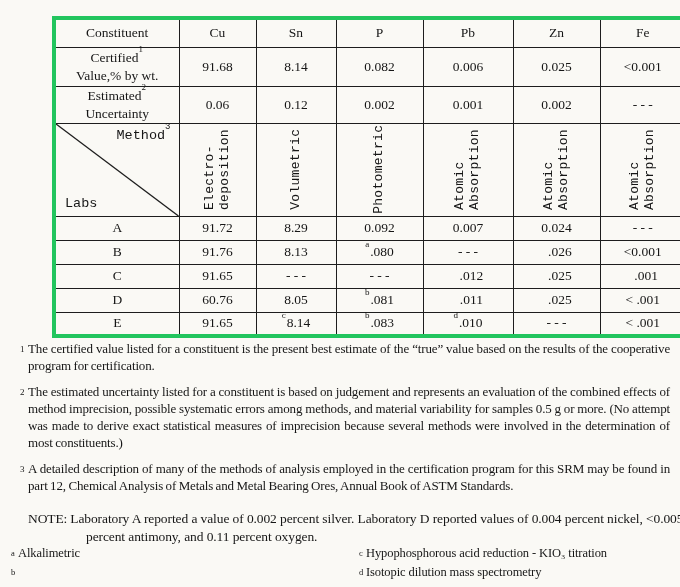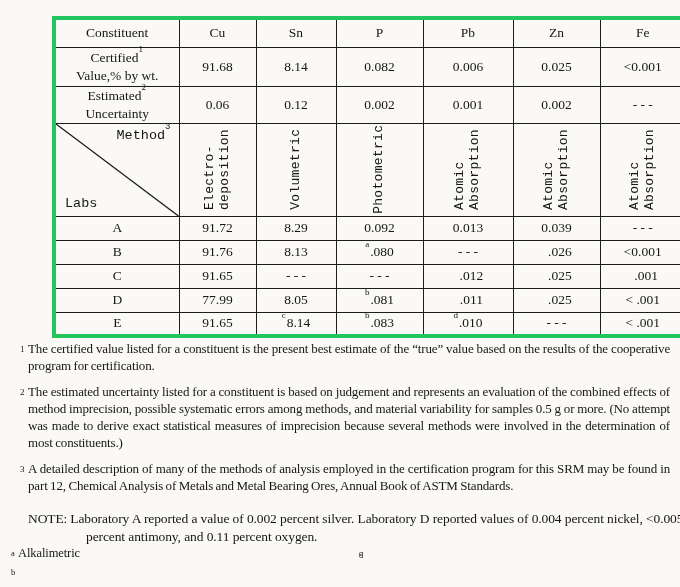--- a/index.html
+++ b/index.html
@@ -185,22 +185,22 @@
               <div class="rot">Atomic
 Absorption</div>
             </div>
           </td>
         </tr>
     <tr class="labrow">
           <td class="labname">A</td>
           <td class="val">91.72</td>
           <td class="val">8.29</td>
           <td class="val">0.092</td>
-          <td class="val">0.013</td>
-          <td class="val">0.039</td>
+          <td class="val">0.007</td>
+          <td class="val">0.024</td>
           <td class="val">- - -</td>
         </tr>
         <tr class="labrow">
           <td class="labname">B</td>
           <td class="val">91.76</td>
           <td class="val">8.13</td>
           <td class="val"><sup>a</sup>.080</td>
           <td class="val">- - -</td>
           <td class="val"><span class="ghost">0</span>.026</td>
           <td class="val">&lt;0.001</td>
@@ -209,21 +209,21 @@
           <td class="labname">C</td>
           <td class="val">91.65</td>
           <td class="val">- - -</td>
           <td class="val">- - -</td>
           <td class="val"><span class="ghost">0</span>.012</td>
           <td class="val"><span class="ghost">0</span>.025</td>
           <td class="val"><span class="ghost">0</span>.001</td>
         </tr>
         <tr class="labrow">
           <td class="labname">D</td>
-          <td class="val">77.99</td>
+          <td class="val">60.76</td>
           <td class="val">8.05</td>
           <td class="val"><sup>b</sup>.081</td>
           <td class="val"><span class="ghost">0</span>.011</td>
           <td class="val"><span class="ghost">0</span>.025</td>
           <td class="val">&lt; .001</td>
         </tr>
         <tr class="labrow">
           <td class="labname">E</td>
           <td class="val">91.65</td>
           <td class="val"><sup>c</sup>8.14</td>
@@ -242,18 +242,18 @@
   </div>
 
   <div class="note"><span class="note-label">NOTE:</span><span>Laboratory A reported a value of 0.002 percent silver.  Laboratory D reported values of 0.004 percent nickel, &lt;0.005 percent antimony, and 0.11 percent oxygen.</span></div>
 
   <div class="keys">
     <div class="kcol kcol-left">
       <div class="key"><sup>a</sup><span>Alkalimetric</span></div>
       <div class="key"><sup>b</sup></div>
     </div>
     <div class="kcol kcol-right">
-      <div class="key"><sup>c</sup></div>
-      <div class="key"><sup>d</sup></div>
+      <div class="key"><sup>c</sup><span>Hypophosphorous acid reduction - KIO₃ titration</span></div>
+      <div class="key"><sup>d</sup><span>Isotopic dilution mass spectrometry</span></div>
     </div>
   </div>
 
 </div>
 
 </body></html>

